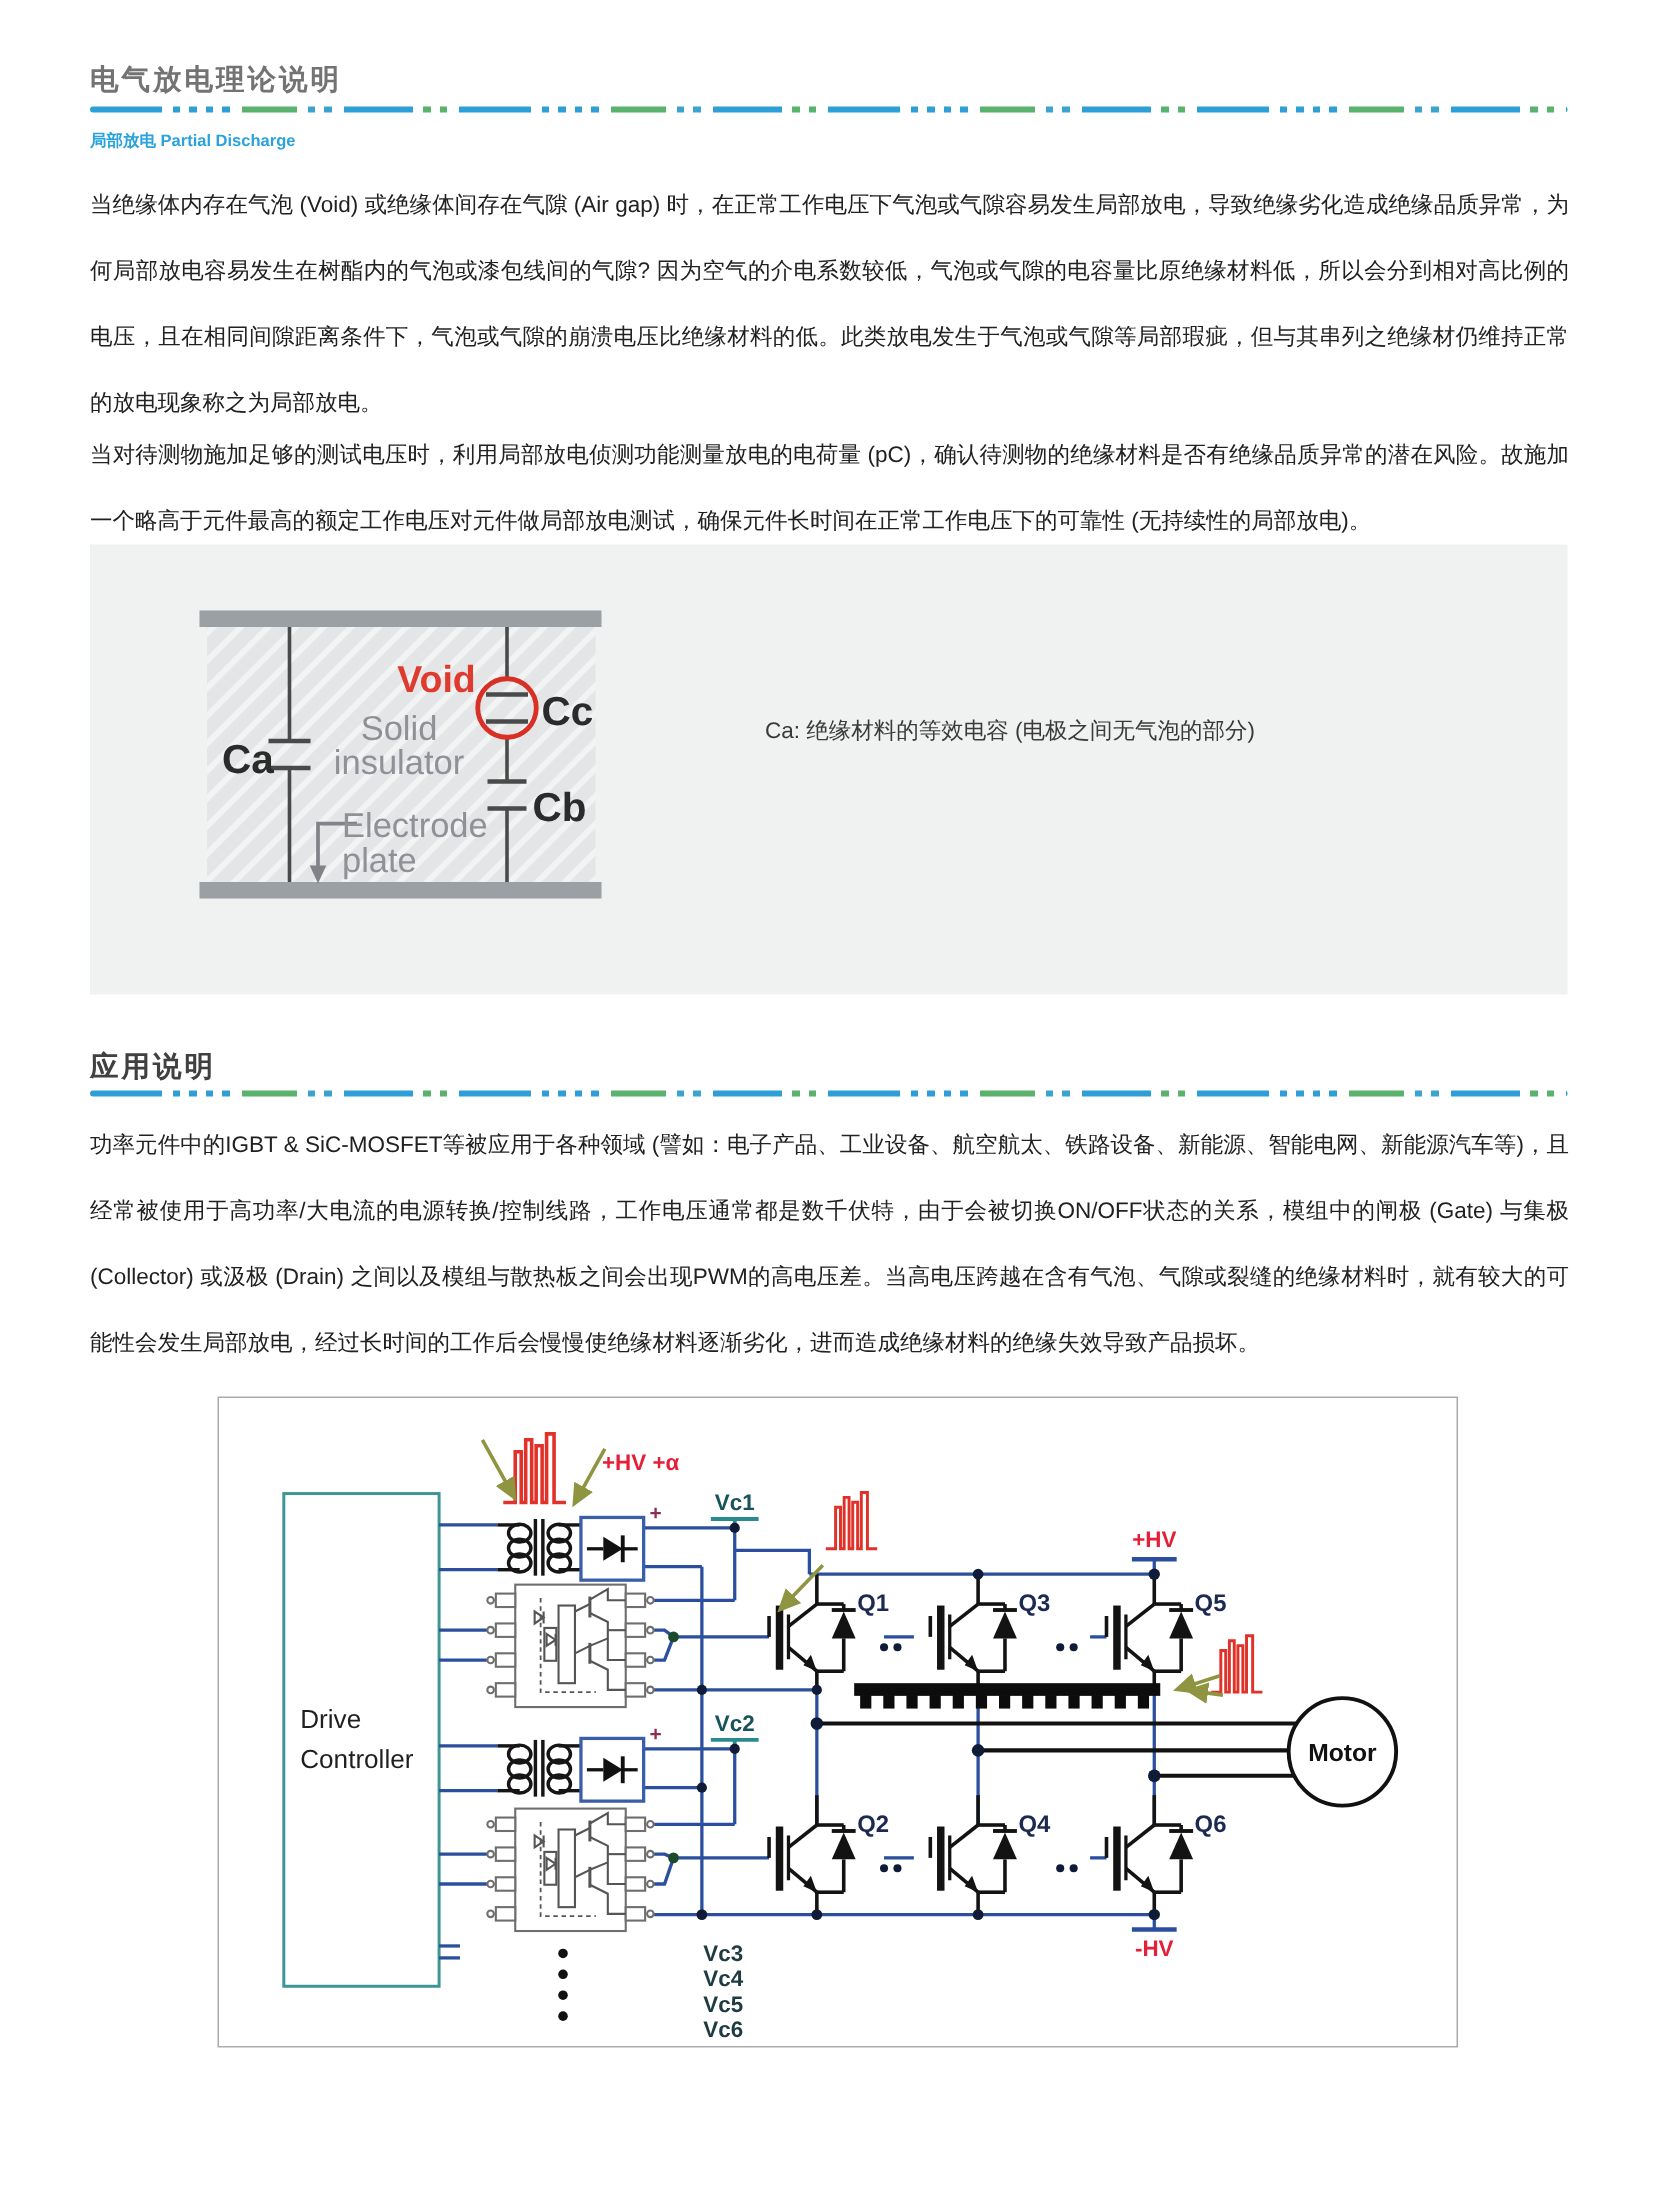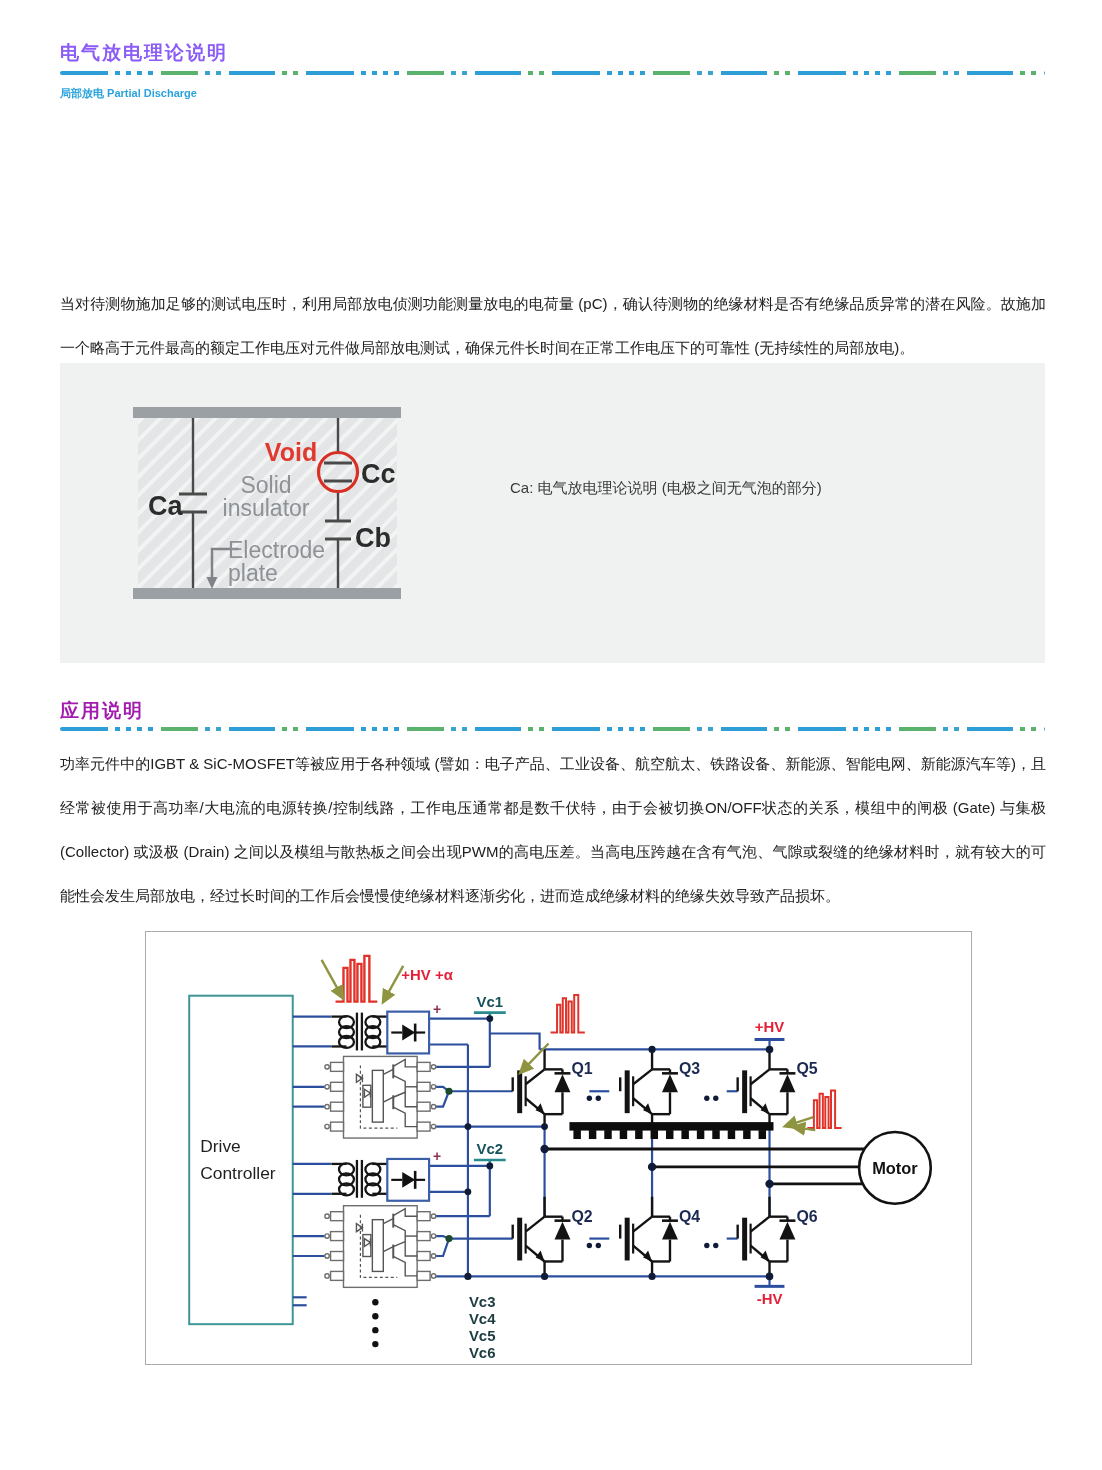--- a/index.html
+++ b/index.html
@@ -1,58 +1,59 @@
 <!DOCTYPE html>
 <html><head>
 <meta charset="utf-8">
 <style>
   html,body{margin:0;padding:0;background:#fff;}
   .page{position:relative;width:1102px;height:1470px;background:#fff;overflow:hidden;
         font-family:"Liberation Sans","DejaVu Sans",sans-serif;}
   .abs{position:absolute;}
-  .h1{left:60px;top:40px;font-size:19px;font-weight:700;color:#8b5cf6;letter-spacing:2px;}
+  .h1{left:60px;top:40px;font-size:19px;font-weight:700;color:#737373;letter-spacing:2px;}
   .h2sub{left:60px;top:86px;font-size:11px;font-weight:600;color:#2aa3dd;}
   .divider{left:60px;width:985px;height:4px;border-radius:2px;
     background-image:repeating-linear-gradient(90deg,
       #2d9ed6 0,#2d9ed6 48px,transparent 48px,transparent 55px,
       #2d9ed6 55px,#2d9ed6 60px,transparent 60px,transparent 66px,
       #2d9ed6 66px,#2d9ed6 71px,transparent 71px,transparent 77px,
       #2d9ed6 77px,#2d9ed6 82px,transparent 82px,transparent 88px,
       #2d9ed6 88px,#2d9ed6 93px,transparent 93px,transparent 101px,
       #5ab26c 101px,#5ab26c 138px,transparent 138px,transparent 145px,
       #3aa4cf 145px,#3aa4cf 150px,transparent 150px,transparent 156px,
       #3aa4cf 156px,#3aa4cf 161px,transparent 161px,transparent 169px,
       #2d9ed6 169px,#2d9ed6 215px,transparent 215px,transparent 222px,
       #5ab26c 222px,#5ab26c 227px,transparent 227px,transparent 233px,
       #5ab26c 233px,#5ab26c 238px,transparent 238px,transparent 246px);}
   #divider1{top:71px;}
   #divider2{top:727px;}
   .para{left:60px;width:986px;font-size:15px;line-height:44px;color:#212121;
         text-align:justify;text-justify:inter-ideograph;}
   #p1{top:115px;}
   #p2{top:282px;}
-  #apph{left:60px;top:698px;font-size:19px;font-weight:700;color:#a21caf;letter-spacing:2px;}
+  #apph{left:60px;top:698px;font-size:19px;font-weight:700;color:#404040;letter-spacing:2px;}
   #p3{top:742px;}
   .figure-box{left:60px;top:363px;width:985px;height:300px;background:#f0f1f1;}
   .figure-box svg{position:absolute;left:0;top:0;}
   .legend{position:absolute;left:450px;top:110px;font-size:15px;color:#3a3a3a;line-height:30px;white-space:nowrap;}
   .circuit-box{left:145px;top:931px;width:827px;height:434px;background:#fff;
                border:1.5px solid #ababab;box-sizing:border-box;}
   .circuit-box svg{display:block;}
   text{font-family:"Liberation Sans","DejaVu Sans",sans-serif;}
 </style>
 </head>
 <body>
 
 <div class="page">
 
   <div class="abs h1">电气放电理论说明</div>
   <div class="abs divider" id="divider1"></div>
   <div class="abs h2sub">局部放电 Partial Discharge</div>
 
+  <div class="abs para" id="p1">当绝缘体内存在气泡 (Void) 或绝缘体间存在气隙 (Air gap) 时，在正常工作电压下气泡或气隙容易发生局部放电，导致绝缘劣化造成绝缘品质异常，为何局部放电容易发生在树酯内的气泡或漆包线间的气隙? 因为空气的介电系数较低，气泡或气隙的电容量比原绝缘材料低，所以会分到相对高比例的电压，且在相同间隙距离条件下，气泡或气隙的崩溃电压比绝缘材料的低。此类放电发生于气泡或气隙等局部瑕疵，但与其串列之绝缘材仍维持正常的放电现象称之为局部放电。</div>
   <div class="abs para" id="p2">当对待测物施加足够的测试电压时，利用局部放电侦测功能测量放电的电荷量 (pC)，确认待测物的绝缘材料是否有绝缘品质异常的潜在风险。故施加一个略高于元件最高的额定工作电压对元件做局部放电测试，确保元件长时间在正常工作电压下的可靠性 (无持续性的局部放电)。</div>
 
   <div class="abs figure-box">
     <svg width="985" height="300" viewBox="0 0 985 300" xmlns="http://www.w3.org/2000/svg">
       <defs>
         <pattern id="hatch" width="13" height="13" patternUnits="userSpaceOnUse" patternTransform="rotate(45)">
           <rect width="13" height="13" fill="#e3e5e6"></rect>
           <line x1="6" y1="0" x2="6" y2="13" stroke="#f2f3f3" stroke-width="4"></line>
         </pattern>
       </defs>
@@ -80,21 +81,21 @@
       <text x="88" y="152" font-size="27" font-weight="600" fill="#2b2b2b">Ca</text>
       <text x="301" y="120" font-size="27" font-weight="600" fill="#2b2b2b">Cc</text>
       <text x="295" y="184" font-size="27" font-weight="600" fill="#2b2b2b">Cb</text>
       <text x="231" y="98" font-size="25" font-weight="700" fill="#e0392e" text-anchor="middle">Void</text>
       <text x="206" y="130" font-size="23" fill="#8e9296" text-anchor="middle">Solid</text>
       <text x="206" y="153" font-size="23" fill="#8e9296" text-anchor="middle">insulator</text>
       <text x="168" y="195" font-size="23" fill="#8e9296">Electrode</text>
       <text x="168" y="218" font-size="23" fill="#8e9296">plate</text>
     </svg>
     <div class="legend">
-      <div>Ca: 电气放电理论说明 (电极之间无气泡的部分)</div>
+      <div>Ca: 绝缘材料的等效电容 (电极之间无气泡的部分)</div>
     </div>
   </div>
 
   <div class="abs" id="apph">应用说明</div>
   <div class="abs divider" id="divider2"></div>
   <div class="abs para" id="p3">功率元件中的IGBT &amp; SiC-MOSFET等被应用于各种领域 (譬如：电子产品、工业设备、航空航太、铁路设备、新能源、智能电网、新能源汽车等)，且经常被使用于高功率/大电流的电源转换/控制线路，工作电压通常都是数千伏特，由于会被切换ON/OFF状态的关系，模组中的闸极 (Gate) 与集极 (Collector) 或汲极 (Drain) 之间以及模组与散热板之间会出现PWM的高电压差。当高电压跨越在含有气泡、气隙或裂缝的绝缘材料时，就有较大的可能性会发生局部放电，经过长时间的工作后会慢慢使绝缘材料逐渐劣化，进而造成绝缘材料的绝缘失效导致产品损坏。</div>
 
   <div class="abs circuit-box">
     <svg width="824" height="431" viewBox="0 0 827 433" xmlns="http://www.w3.org/2000/svg" xmlns:xlink="http://www.w3.org/1999/xlink">
       <defs>

